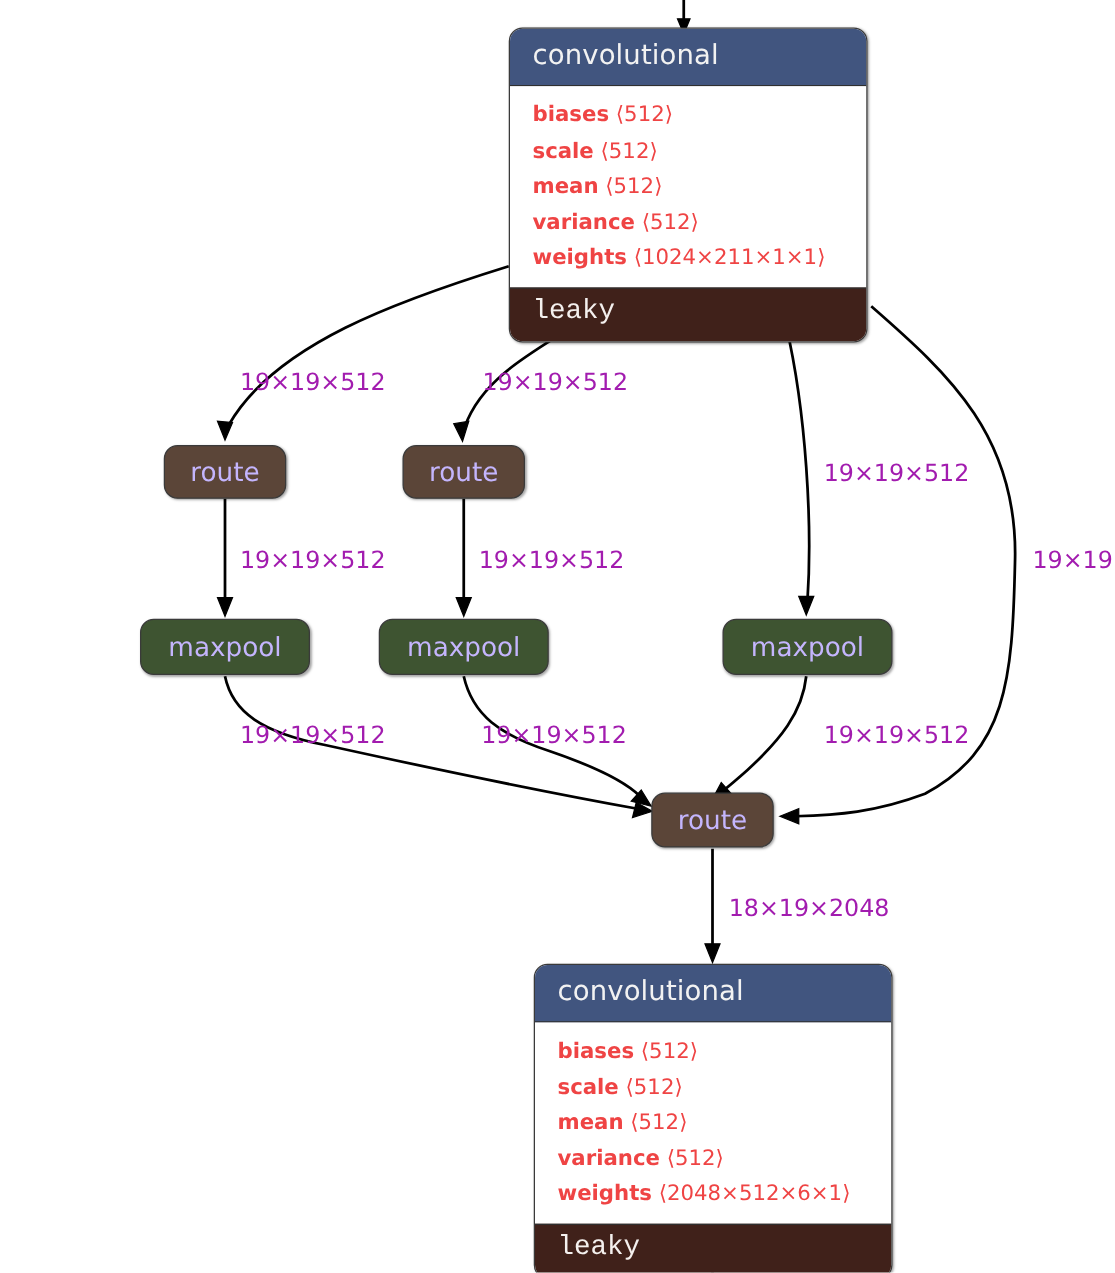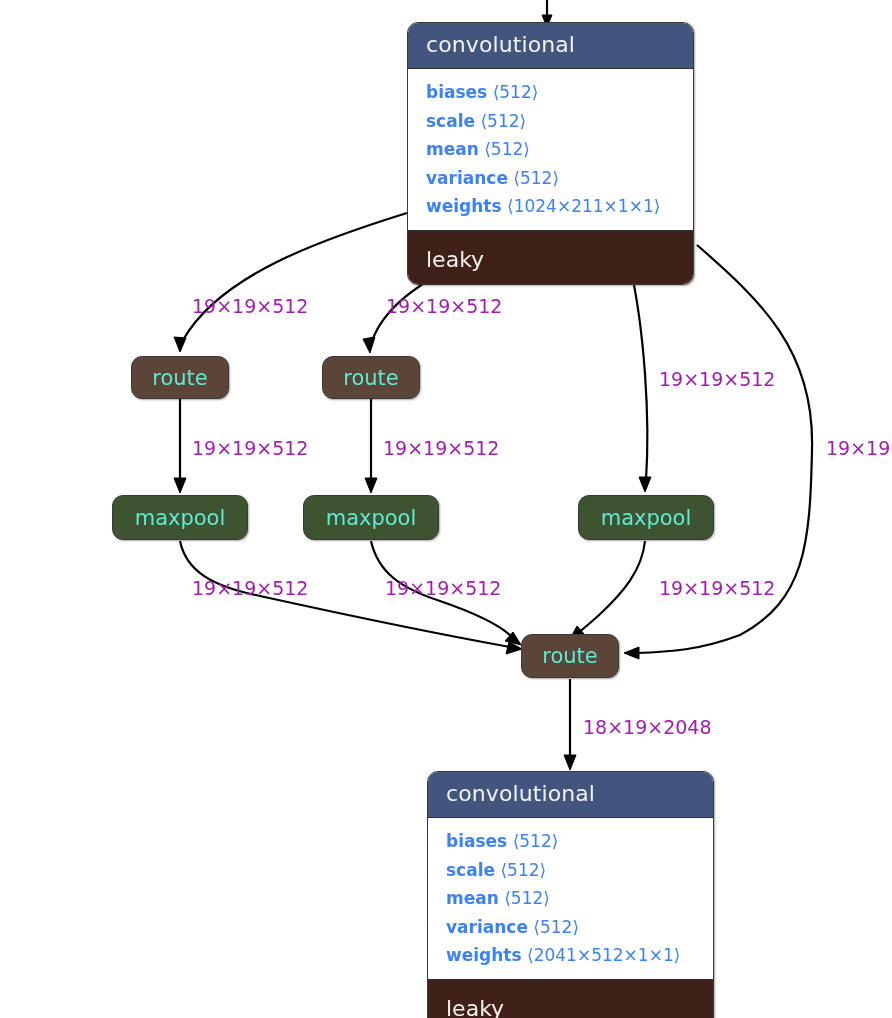--- a/index.html
+++ b/index.html
@@ -31,42 +31,43 @@
     padding:11px 0 12px 18px;
     letter-spacing:.1px;
     border-bottom:1.4px solid #2f2f2f;
   }
   .conv .params{
     background:#ffffff;
     padding:9px 0 9px 18px;
   }
   .conv .prow{
     font-size:17px;
-    color:#3b82f6;
+    color:#ef4444;
     line-height:1.68;
     white-space:nowrap;
   }
   .conv .prow b{font-weight:bold;}
   .conv .prow span.dims{font-weight:normal;}
   .conv .act{
     background:#40211a;
     color:#f4f0ee;
     font-size:22px;
     line-height:1;
-    padding:18px 0 13px 18px;
+    padding:7px 0 13px 18px;
     border-top:1.4px solid #2f2f2f;
+    font-family:Liberation Mono, monospace;
   }
 
   
   .simple{
     border:1.6px solid #3a3a3a;
     border-radius:11px;
     display:flex;align-items:center;justify-content:center;
     font-size:21px;
-    color:#5eead4;
+    color:#c4b5fd;
     box-shadow:1px 1px 2px rgba(0,0,0,.35);
   }
   .route{background:#5b4538;}
   .maxpool{background:#3e5431;}
 
   
   .elabel{
     position:absolute;
     font-size:19px;
     color:#a21caf;
@@ -206,21 +207,21 @@
       <div class="prow">
         <b>mean</b>
         <span class="dims">⟨512⟩</span>
       </div>
       <div class="prow">
         <b>variance</b>
         <span class="dims">⟨512⟩</span>
       </div>
       <div class="prow">
         <b>weights</b>
-        <span class="dims">⟨2041×512×1×1⟩</span>
+        <span class="dims">⟨2048×512×6×1⟩</span>
       </div>
     </div>
     <div class="act">leaky</div>
   </div>
 
   <div class="elabel" style="left:192px;top:295px;">19×19×512</div>
 
   <div class="elabel" style="left:386px;top:295px;">19×19×512</div>
 
   <div class="elabel" style="left:659px;top:368px;">19×19×512</div>

